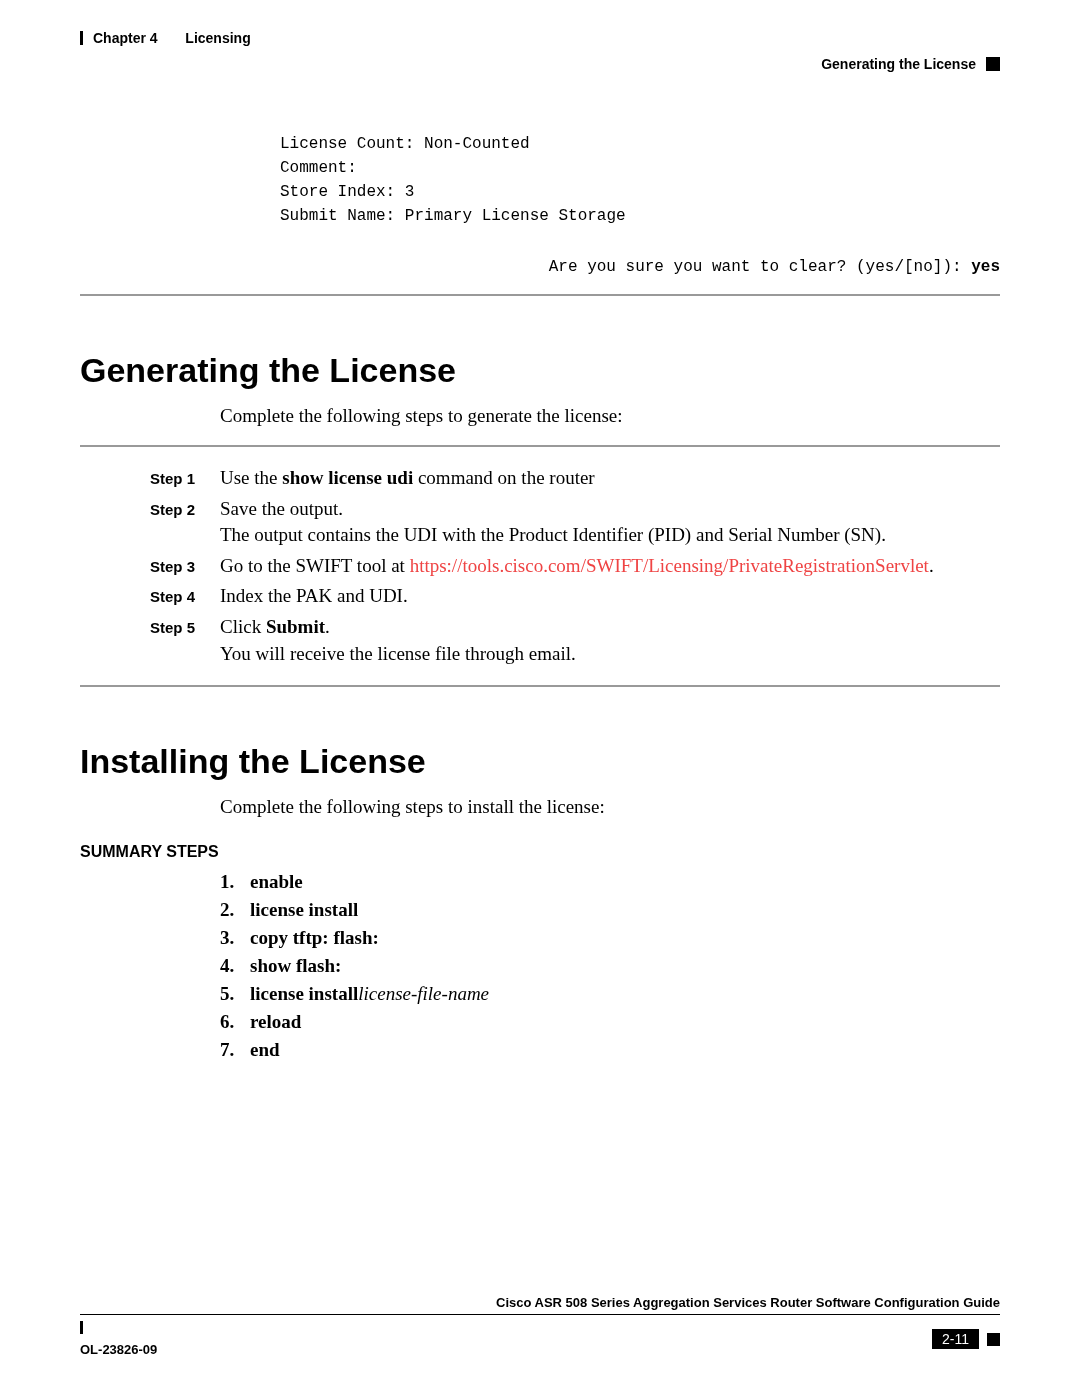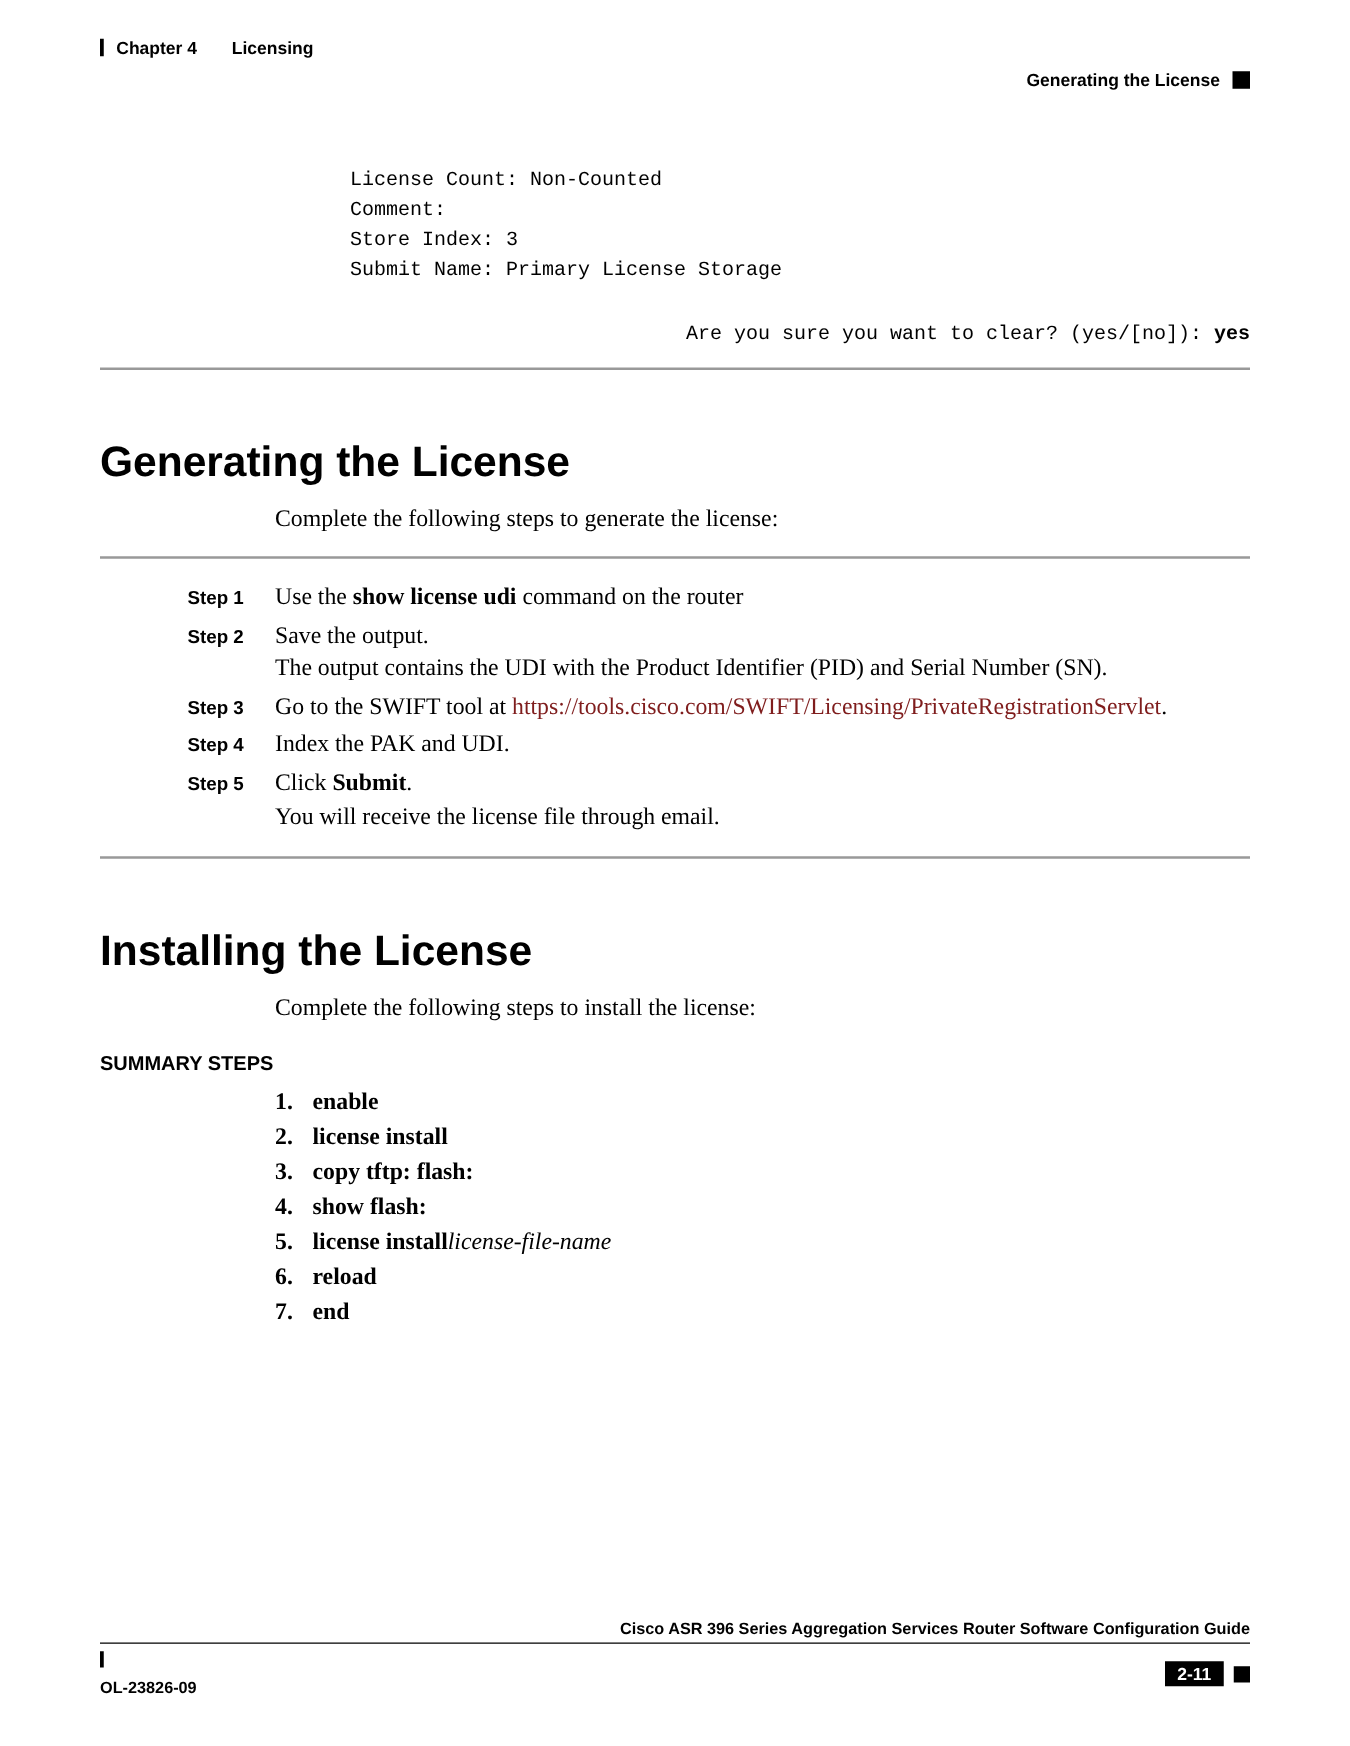--- a/index.html
+++ b/index.html
@@ -100,21 +100,21 @@
     width: 70px;
     flex-shrink: 0;
   }
   .step-text {
     line-height: 1.4;
   }
   .step-text b {
     font-weight: bold;
   }
   a.link {
-    color: #7f1d1d;
+    color: #ef4444;
     text-decoration: none;
   }
   .summary-label {
     font-family: Arial, Helvetica, sans-serif;
     font-weight: bold;
     font-size: 16px;
     margin-top: 25px;
     margin-bottom: 10px;
   }
   .summary-list {
@@ -170,21 +170,21 @@
   }
   .footer-left .bar {
     width: 3px;
     height: 13px;
     background: #000;
   }
   .page-num-box {
     background: #000;
     color: #fff;
     padding: 2px 10px;
-    font-weight: bold;
+    font-weight: normal;
     font-size: 14px;
   }
   .footer-right {
     display: flex;
     align-items: center;
     gap: 8px;
   }
   .footer-right .box {
     width: 13px;
     height: 13px;
@@ -297,21 +297,21 @@
         <span class="num">6.</span>
         <span class="cmd">reload</span>
       </li>
     <li>
         <span class="num">7.</span>
         <span class="cmd">end</span>
       </li>
   </ol>
 
   <div class="footer">
-    <div class="footer-title">Cisco ASR 396 Series Aggregation Services Router Software Configuration Guide</div>
+    <div class="footer-title">Cisco ASR 508 Series Aggregation Services Router Software Configuration Guide</div>
     <div class="footer-line"></div>
     <div class="footer-row">
       <div class="footer-left">
         <span class="bar"></span>
         <span>OL-23826-09</span>
       </div>
       <div class="footer-right">
         <span class="page-num-box">2-11</span>
         <span class="box"></span>
       </div>

